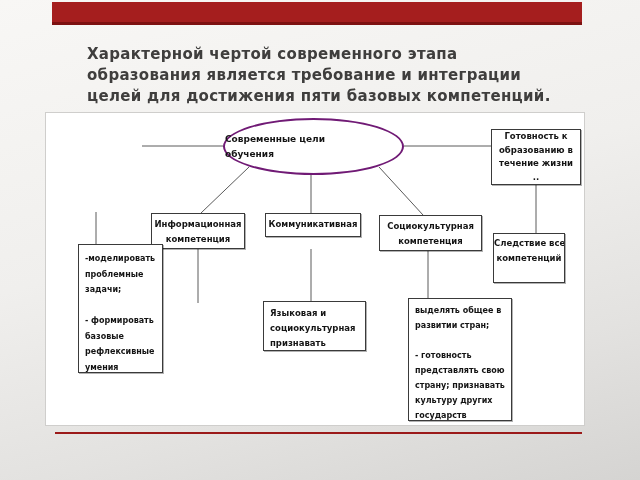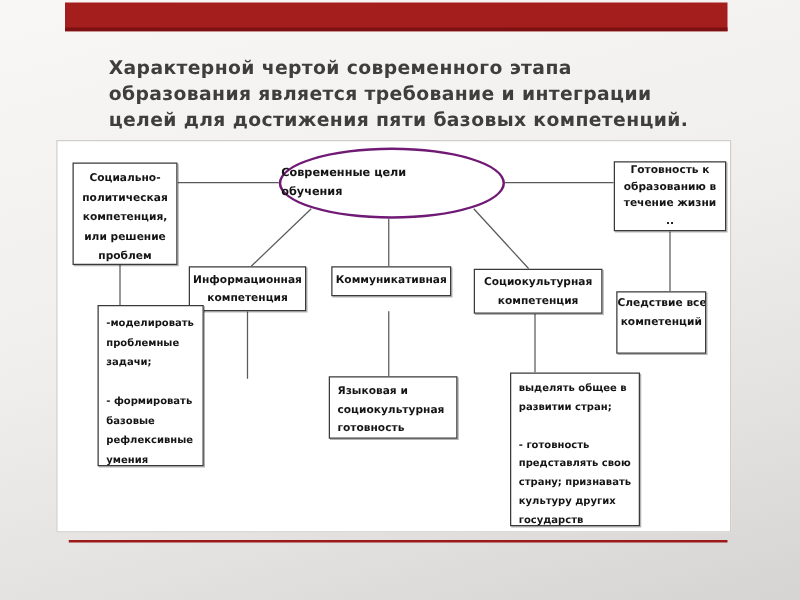--- a/index.html
+++ b/index.html
@@ -73,25 +73,20 @@
       <path d="M50 99 V131" stroke="#5a5a5a" stroke-width="1" fill="none"></path>
       <path d="M152 136 V190" stroke="#5a5a5a" stroke-width="1" fill="none"></path>
       <path d="M265 136 V188" stroke="#5a5a5a" stroke-width="1" fill="none"></path>
       <path d="M382 138 V185" stroke="#5a5a5a" stroke-width="1" fill="none"></path>
       <path d="M490 72 V120" stroke="#5a5a5a" stroke-width="1" fill="none"></path>
     </svg>
 
     <div class="ellipse">Современные цели
 обучения</div>
 
-    <div class="node center n-a">Социально-
-политическая
-компетенция,
-или решение
-проблем</div>
 
     <div class="node center n-b">Готовность к
 образованию в
 течение жизни
 ..</div>
 
     <div class="node center n-c1">Информационная
 компетенция</div>
 
     <div class="node center n-c2">Коммуникативная
@@ -108,21 +103,21 @@
 задачи;
 
 - формировать
 базовые
 рефлексивные
 умения</div>
 
 
     <div class="node left n-g">Языковая и
 социокультурная
-готовность</div>
+признавать</div>
 
     <div class="node left n-h">выделять общее в
 развитии стран;
 
 - готовность
 представлять свою
 страну; признавать
 культуру других
 государств</div>
 

